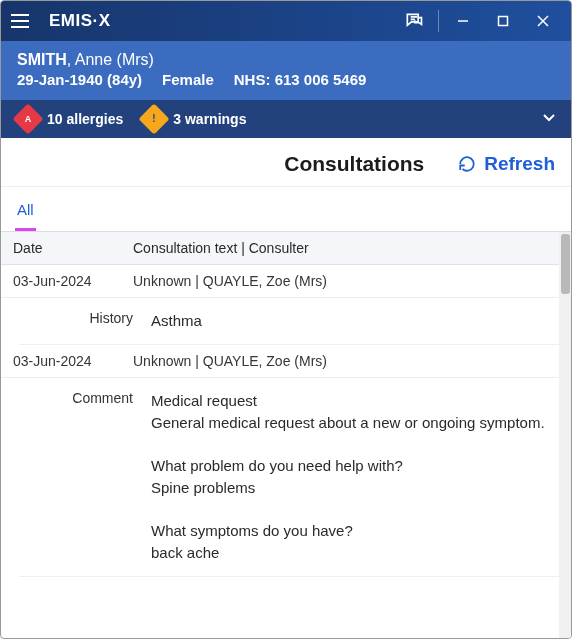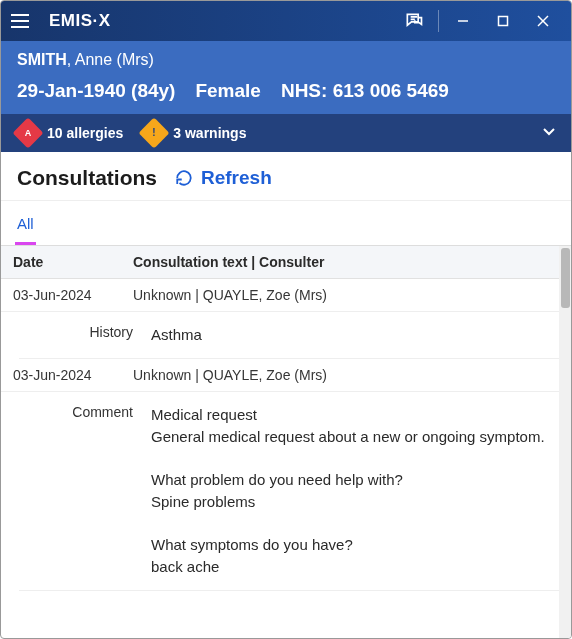--- a/index.html
+++ b/index.html
@@ -45,21 +45,21 @@
   .titlebar .divider { width:1px; height:22px; background:rgba(255,255,255,.35); margin:0 4px;}
 
   
   .patient {
     background: #3b6cc0;
     color:#fff;
     padding: 10px 16px 12px;
   }
   .patient .name { font-size:16px; }
   .patient .name .surname { font-weight:700; }
-  .patient .meta { margin-top:11px; font-size:19px; font-weight:600; display:flex; gap:20px;}
+  .patient .meta { margin-top:2px; font-size:15px; font-weight:600; display:flex; gap:20px;}
   .patient .meta .nhs span { font-weight:700; }
 
   
   .alerts {
     background: #23417d;
     color:#fff;
     display:flex;
     align-items:center;
     padding: 8px 16px;
     gap: 20px;
@@ -70,43 +70,44 @@
     width:22px; height:22px; transform:rotate(45deg); display:flex; align-items:center; justify-content:center;
     border-radius:3px;
   }
   .diamond.red { background:#e53946; }
   .diamond.amber { background:#f7a71b; }
   .diamond svg { transform:rotate(-45deg);}
   .alerts .chev { position:absolute; right:14px; cursor:pointer;}
 
   
   .page-head {
-    display:flex; align-items:center; gap:18px;
+    display:flex; align-items:center; gap:34px;
     padding: 14px 16px 10px;
     border-bottom:1px solid #eee;
+    justify-content:flex-end;
   }
   .page-head h1 { font-size:21px; font-weight:700; color:#1c1c1c;}
   .refresh { color:#1e5fd6; display:flex; align-items:center; gap:8px; font-weight:600; font-size:19px; cursor:pointer;}
 
   
   .tabs { display:flex; padding: 8px 14px 0; gap:28px; border-bottom:1px solid #ddd;}
   .tab { padding: 6px 2px 10px; font-size:15px; color:#555; cursor:pointer;}
   .tab.active { color:#1e5fd6; border-bottom:3px solid #d946ef; font-weight:400;}
 
   
   .table-wrap { flex:1; overflow-y:auto; position:relative;}
   .scrollbar-fake { position:absolute; right:0; top:0; bottom:0; width:12px; background:#f1f1f1;}
   .thumb { position:absolute; right:1px; top:2px; width:9px; height:60px; background:#b8b8b8; border-radius:3px;}
 
   .thead, .row, .detail-row {
     display:flex; padding:8px 12px; font-size:14px;
   }
   .col-date { width:120px; flex:none; }
   .col-main { flex:1; }
-  .thead { background:#f4f6f9; color:#2b2b2b; font-weight:700; border-bottom:1px solid #e1e1e1;}
+  .thead { background:#f4f6f9; color:#2b2b2b; font-weight:400; border-bottom:1px solid #e1e1e1;}
   .row { border-bottom:1px solid #eee; color:#363636; }
   .row .sub {font-size:12px;}
 
   .detail-row { border-bottom:1px solid #eee; padding:12px; align-items:flex-start;margin-left:18px;}
   .detail-row .label { width:120px; flex:none; text-align:right; padding-right:18px; color:#333; font-size:14px;}
   .detail-row .content { flex:1; color:#2a2a2a; font-size:15px; white-space:pre-line; line-height:1.45;}
 
 </style>
 </head>
 <body>

